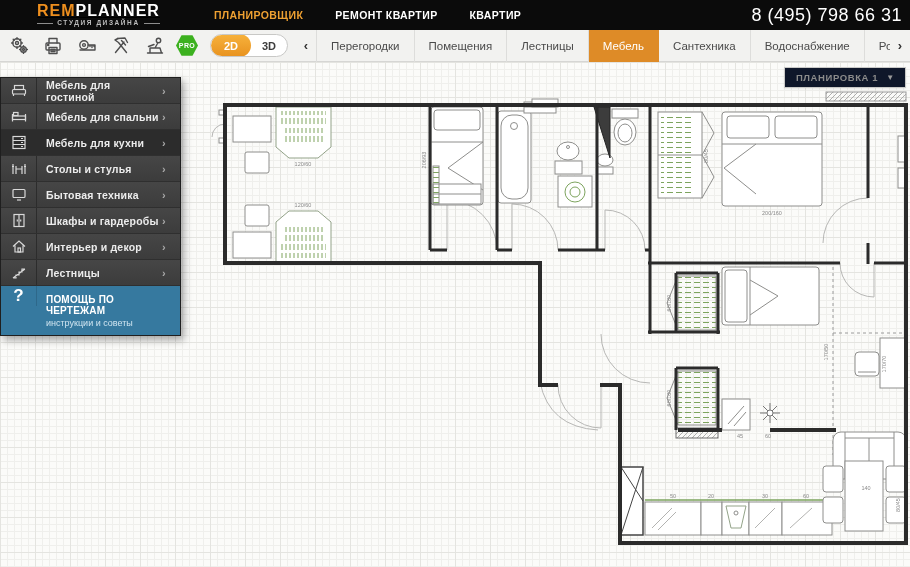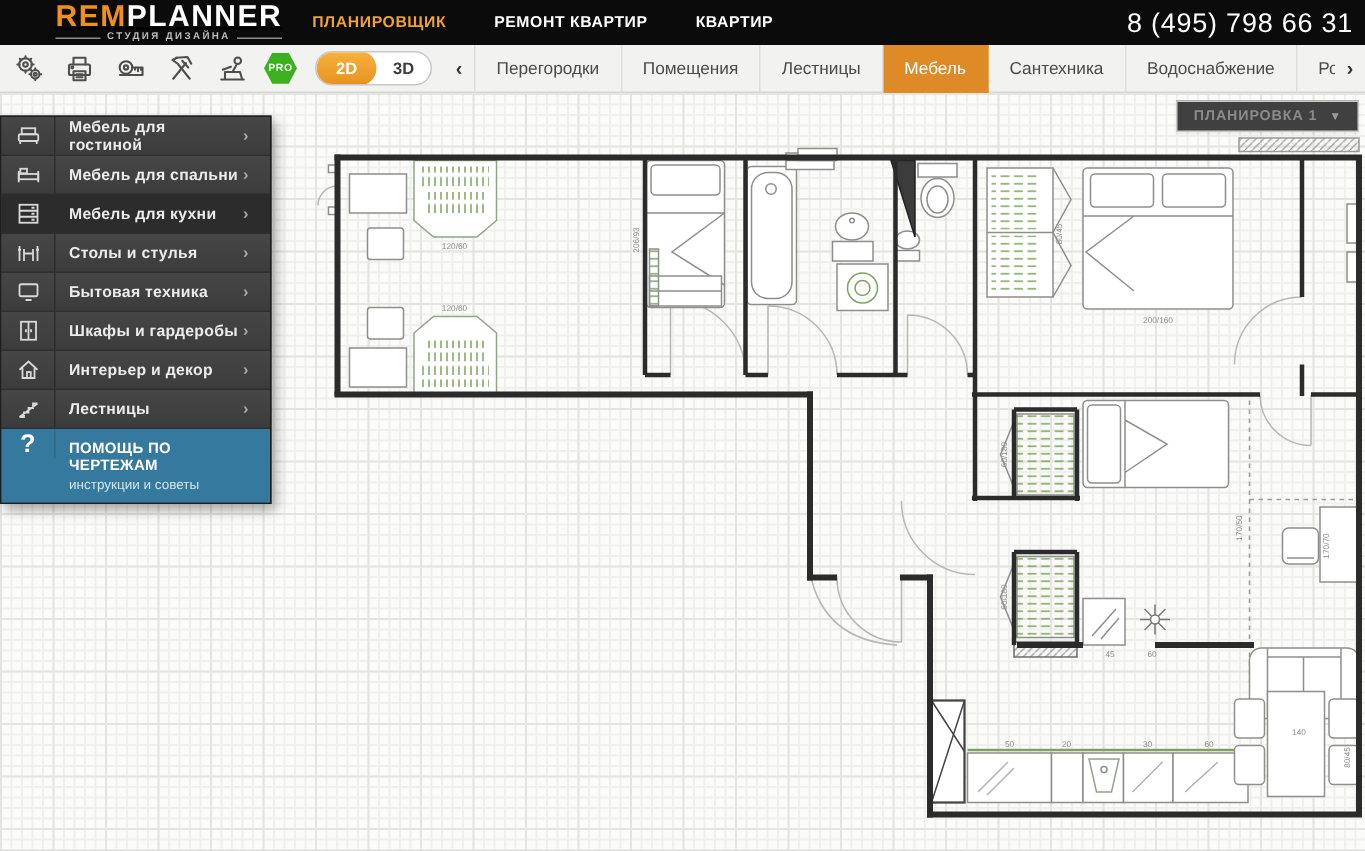--- a/index.html
+++ b/index.html
@@ -3,26 +3,26 @@
 <meta charset="utf-8">
 <style>
   * { margin:0; padding:0; box-sizing:border-box; }
   body { font-family:"Liberation Sans", sans-serif; background:#888; }
   #app { position:relative; width:910px; height:567px; overflow:hidden; background:#fbfbf9; }
 
   
   .header { position:absolute; top:0; left:0; width:910px; height:30px; background:#0b0b0b;
             display:flex; align-items:center; z-index:30; }
   .logo { margin-left:37px; line-height:1; }
-  .logo-line1 { font-size:20px; font-weight:bold; letter-spacing:1px;text-decoration:underline; }
+  .logo-line1 { font-size:16px; font-weight:bold; letter-spacing:1px;text-decoration:underline; }
   .logo-rem { color:#ee8f1e; } .logo-planner { color:#ffffff; }
   .logo-sub { display:flex; align-items:center; gap:4px; margin-top:1px; }
   .logo-sub .rule { height:1px; background:#8d8d8d; flex:1; }
   .logo-sub span { font-size:6.5px; color:#bdbdbd; letter-spacing:1.6px; font-weight:bold; white-space:nowrap; }
-  .nav { display:flex; align-items:center; margin-left:20px; }
+  .nav { display:flex; align-items:center; margin-left:54px; }
   .nav-item { font-size:10.5px; font-weight:bold; color:#ffffff; letter-spacing:.4px; cursor:pointer; white-space:nowrap; }
   .nav-item.active { color:#efa132; }
   .nav-item + .nav-item { margin-left:32px; }
   .phone { margin-left:auto; margin-right:8px; color:#ffffff; font-size:18px; letter-spacing:.5px; }
 
   
   .toolbar { position:absolute; top:30px; left:0; width:910px; height:32px; background:#f2f2f0;
              border-bottom:1px solid #d6d6d4; display:flex; align-items:center; z-index:29; }
   .tool-btn { width:30px; height:26px; margin-left:4px; display:flex; align-items:center; justify-content:center; cursor:pointer; }
   .tool-btn svg { stroke:#4e4e4e; fill:none; stroke-width:1.4; stroke-linecap:round; stroke-linejoin:round; }
@@ -47,21 +47,21 @@
     background-color:#fbfbf9;
     background-image:
       linear-gradient(#e4e4e0 1px, transparent 1px),
       linear-gradient(90deg,#e4e4e0 1px, transparent 1px),
       linear-gradient(#efefec 1px, transparent 1px),
       linear-gradient(90deg,#efefec 1px, transparent 1px);
     background-size:35px 35px,35px 35px,7px 7px,7px 7px; }
   .plan-svg { position:absolute; top:62px; left:0; z-index:5; }
 
   
-  .plan-selector { position:absolute; top:67px; right:4px; width:122px; height:21px; background:#404040;
+  .plan-selector { position:absolute; top:67px; right:4px; width:122px; height:21px; background:#0f172a;
                    border:1px solid #c9c9c7; display:flex; align-items:center; justify-content:center; gap:8px;
                    z-index:20; cursor:pointer; box-shadow:0 1px 2px rgba(0,0,0,.08); }
   .plan-selector .pl-label { font-size:9.5px; font-weight:bold; color:#8b8b8b; letter-spacing:.6px; }
   .plan-selector .pl-caret { font-size:8px; color:#9a9a9a; }
 
   
   .sidebar { position:absolute; top:77px; left:0; width:181px; z-index:25;
              background:#3e3e3e; border:1px solid #1f1f1f; box-shadow:3px 4px 8px rgba(0,0,0,.35); }
   .sb-item { display:flex; align-items:center; height:26px; border-bottom:1px solid #2f2f2f; cursor:pointer;
              background:linear-gradient(#464646,#3c3c3c); }

